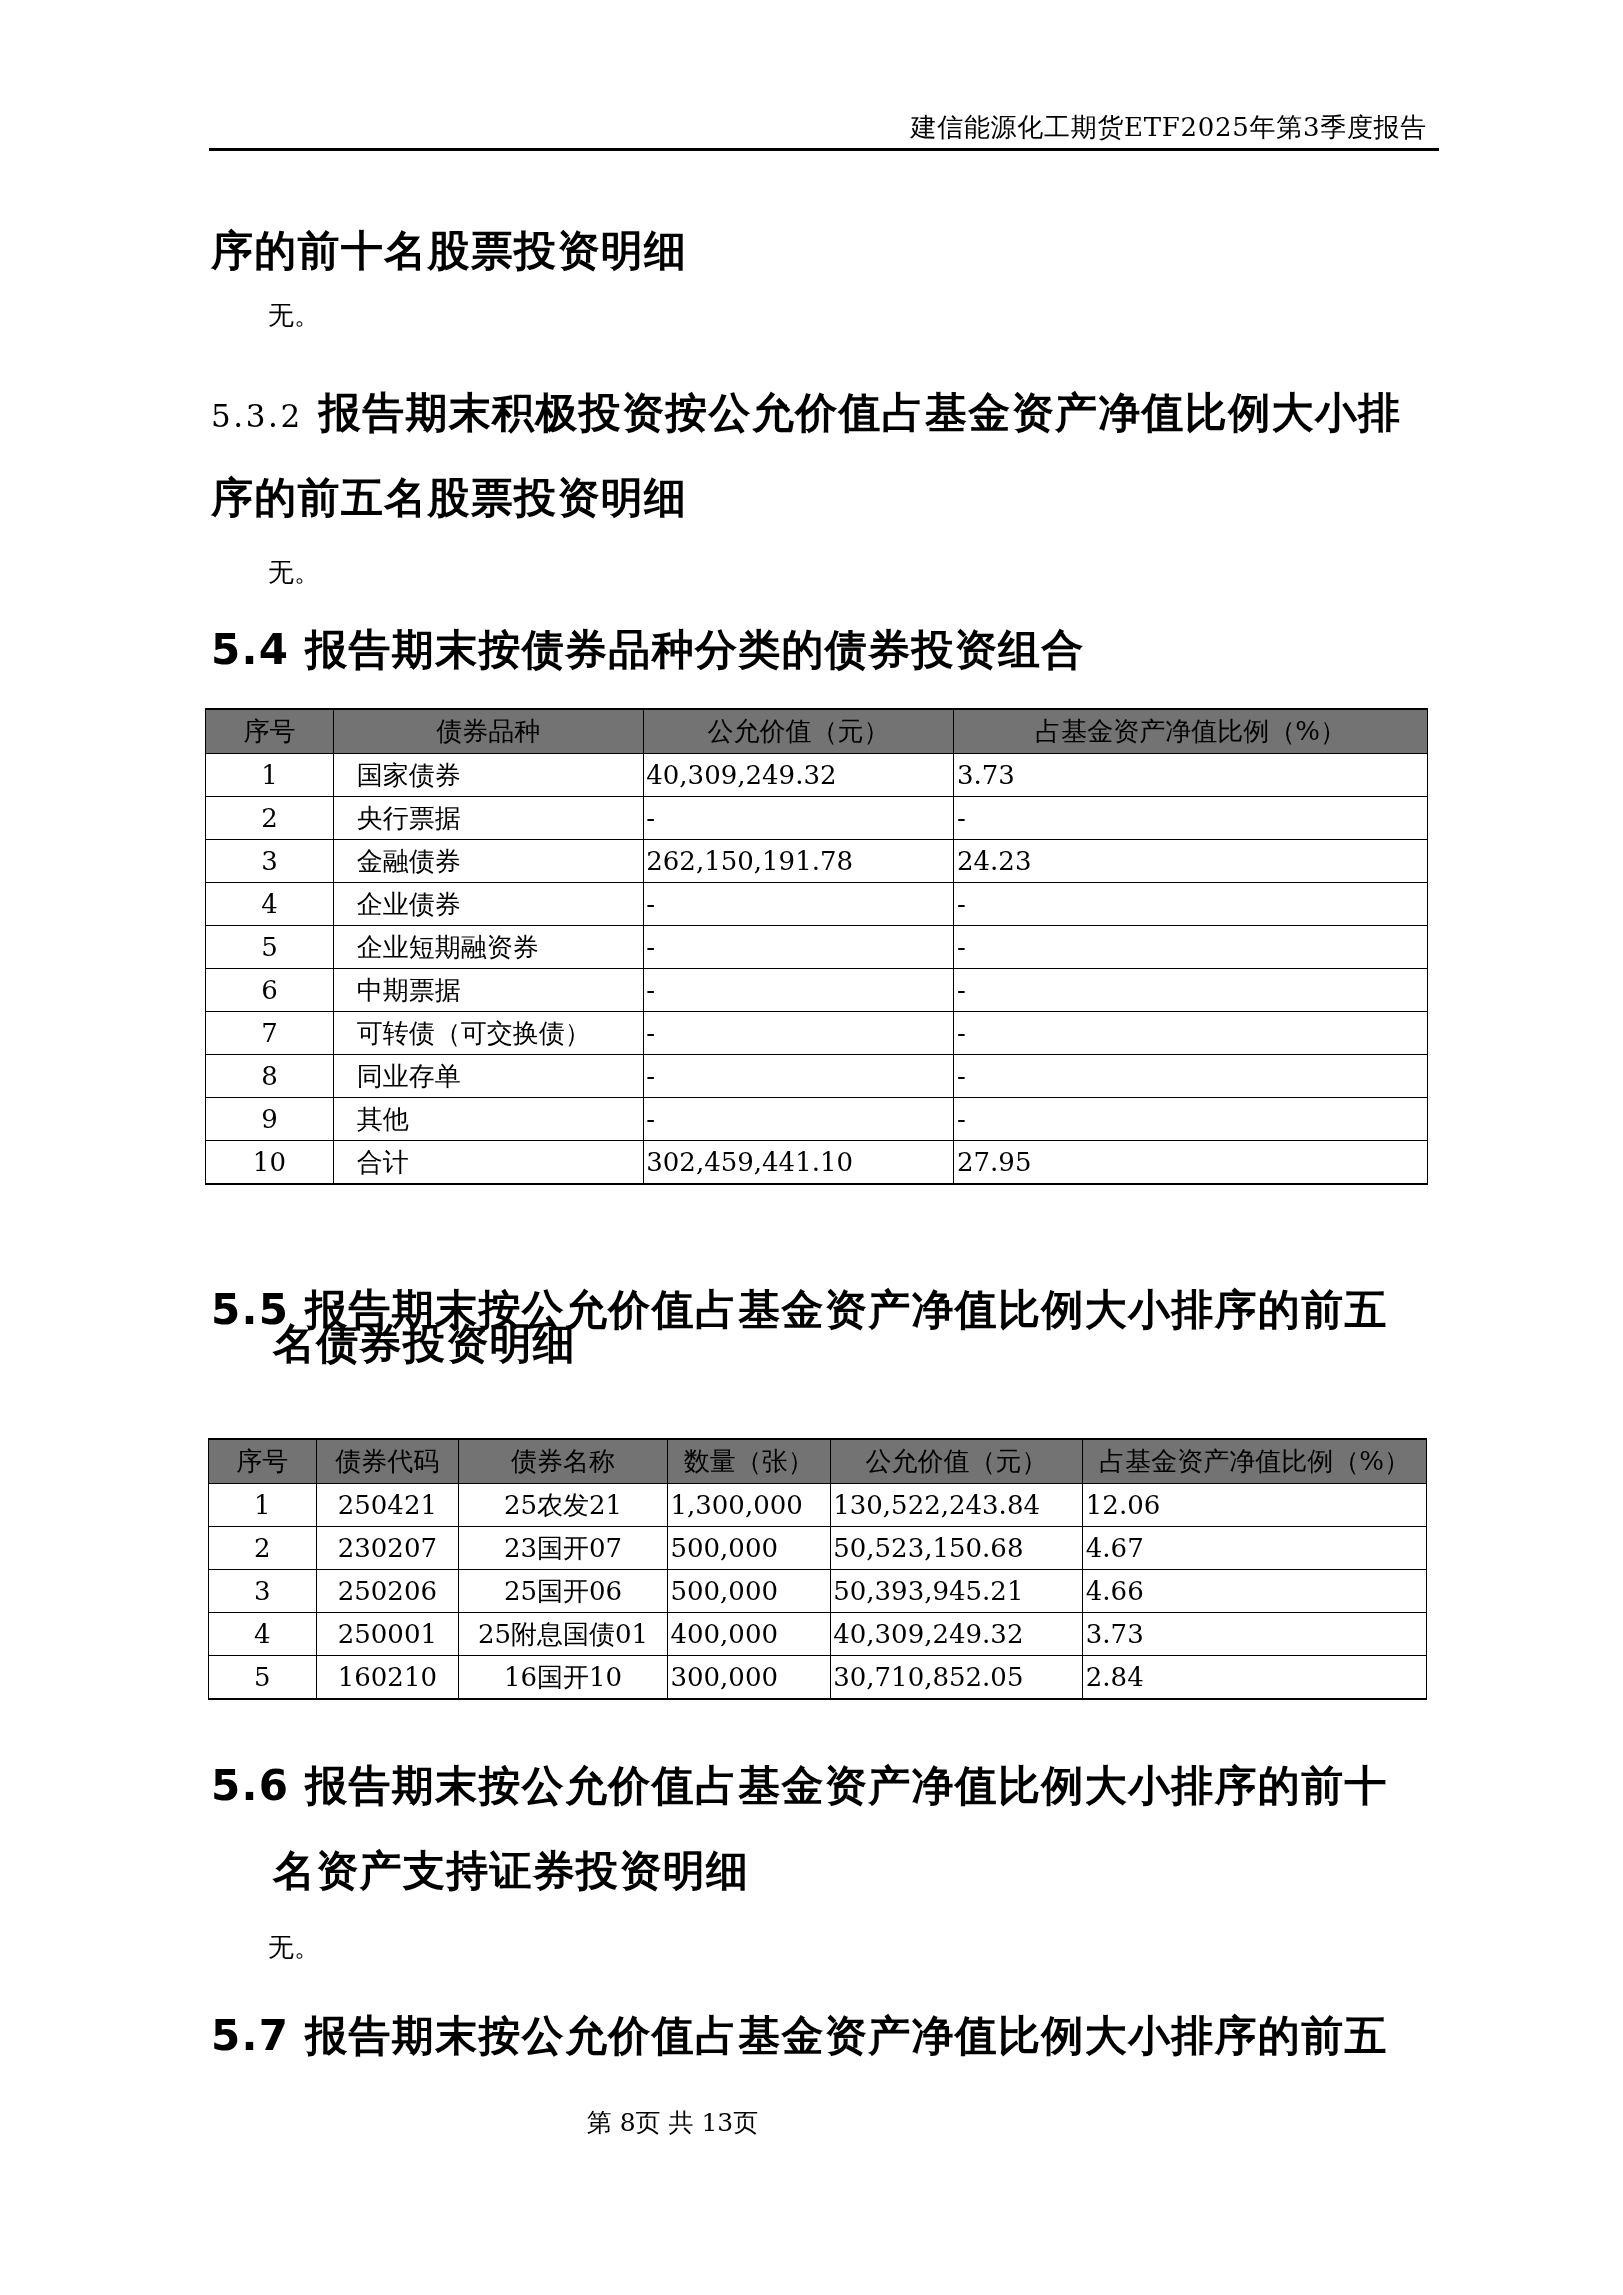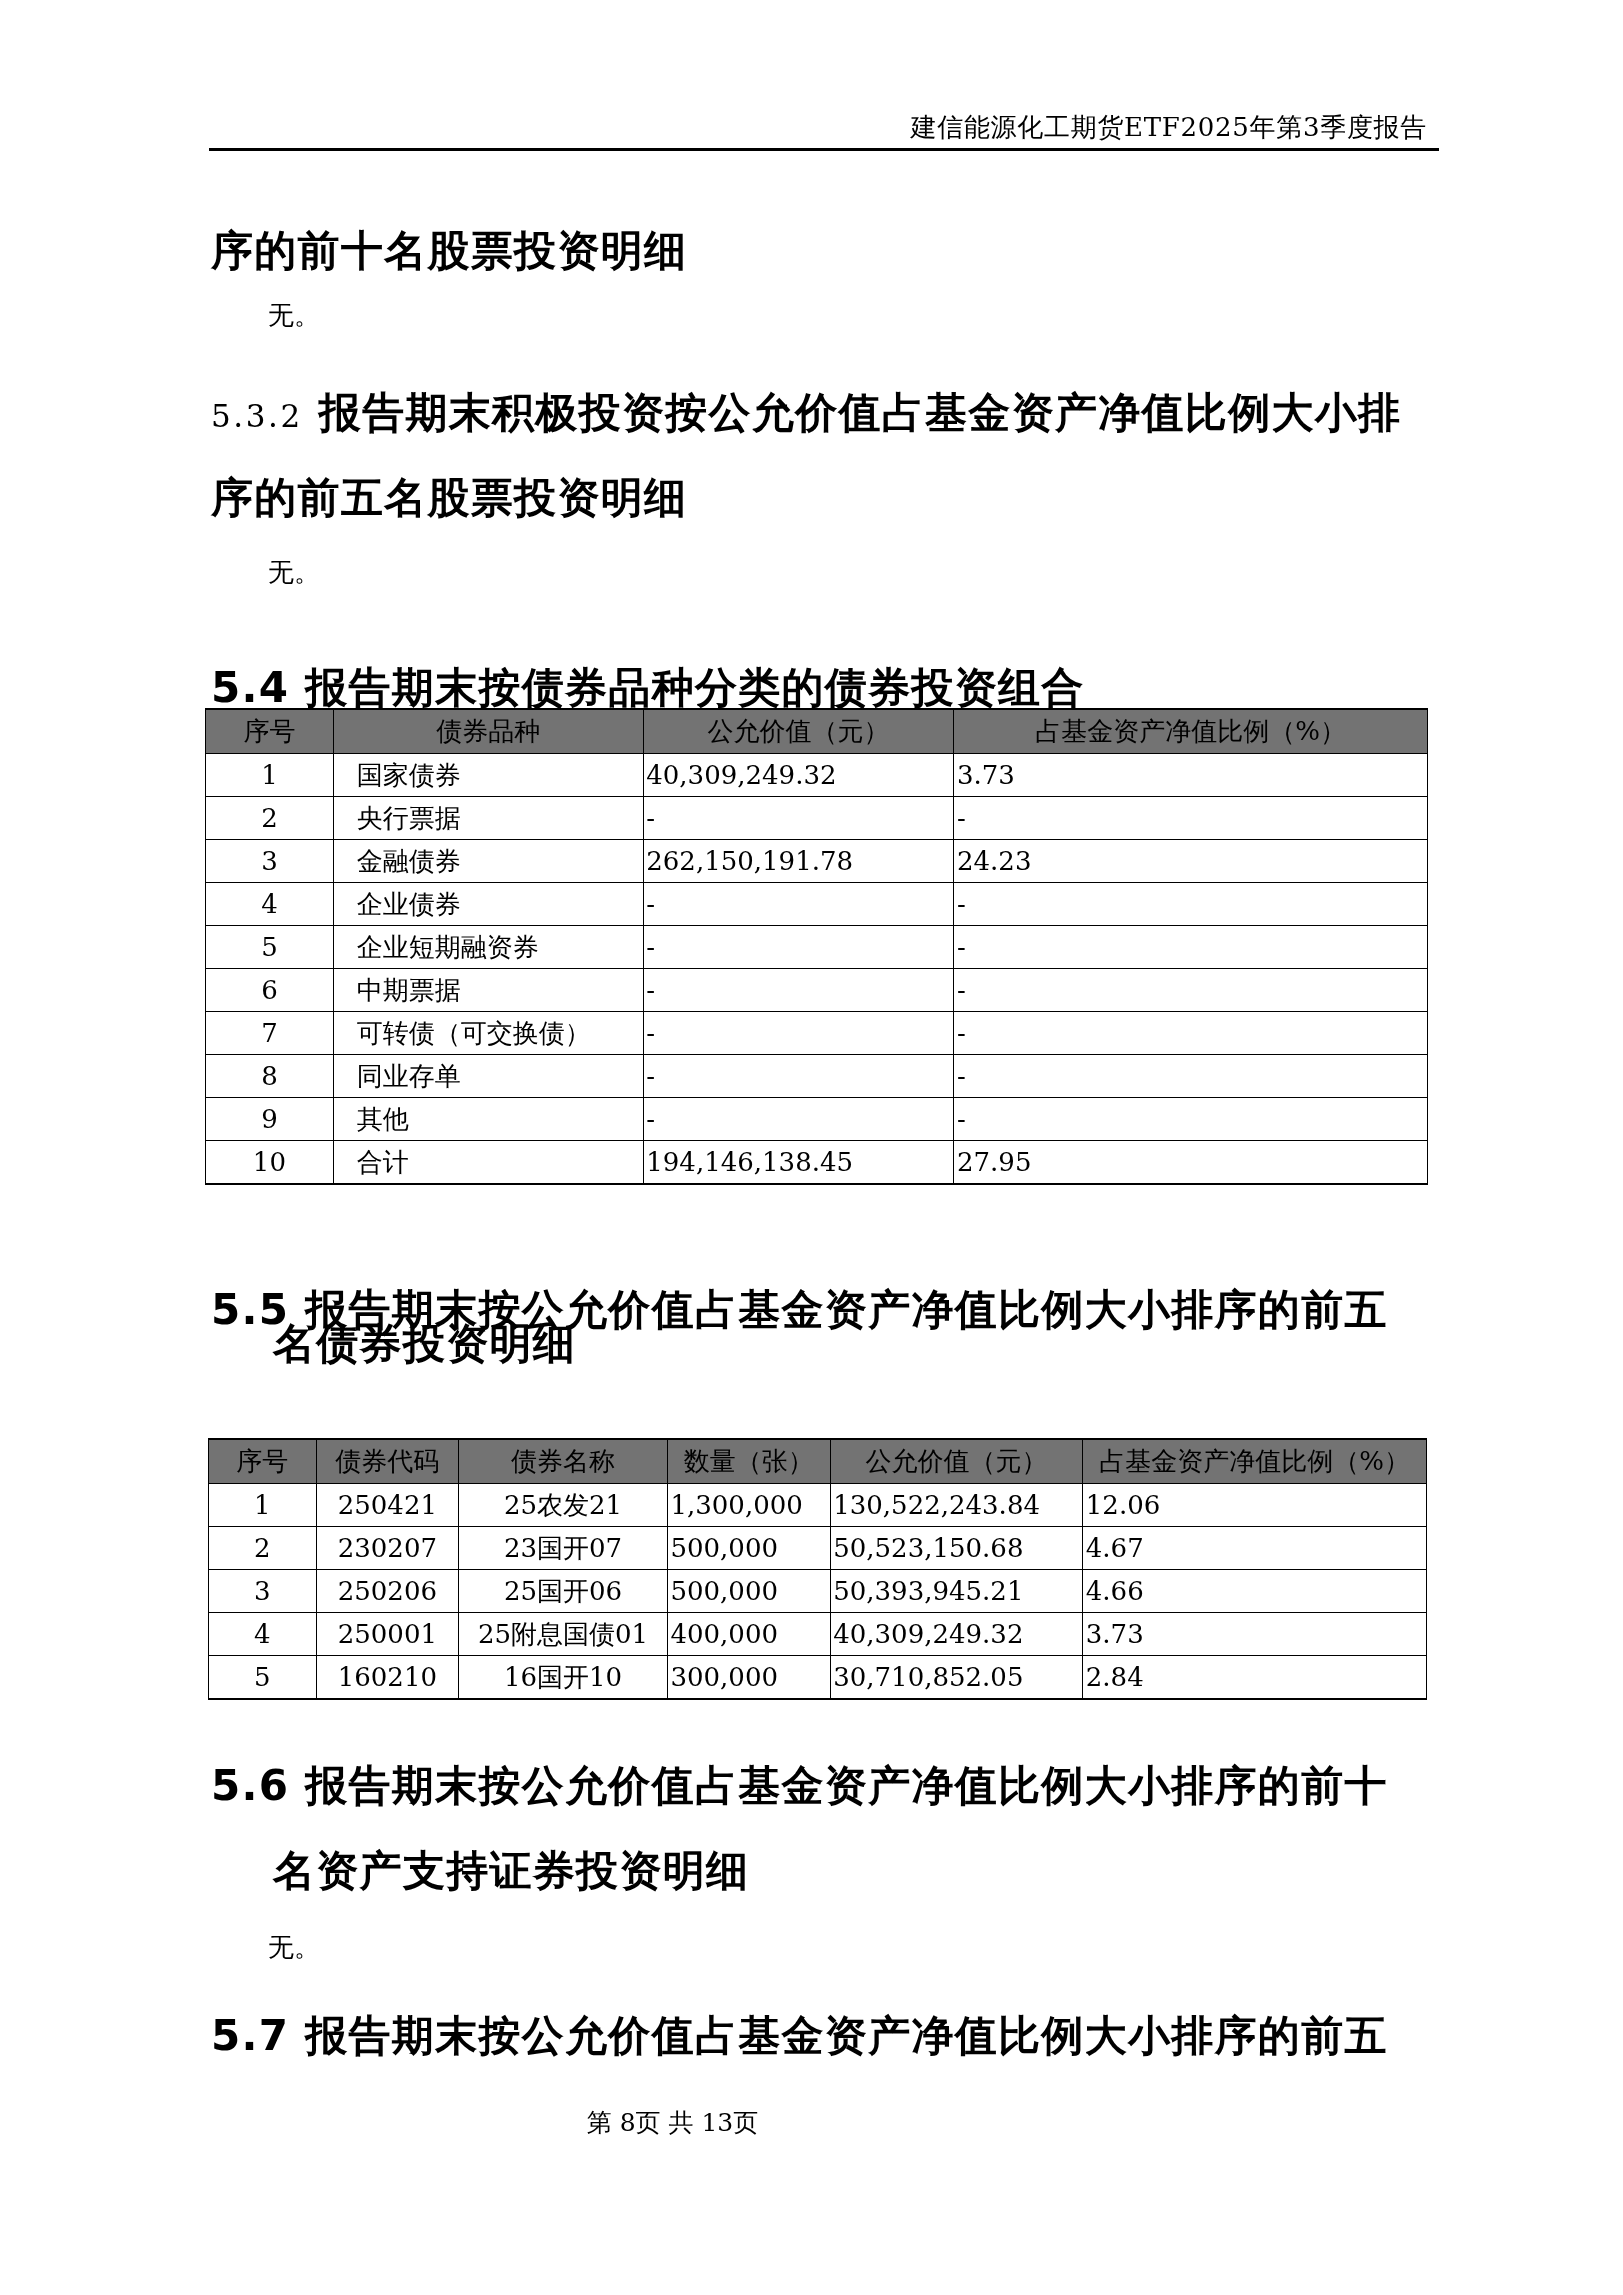--- a/index.html
+++ b/index.html
@@ -44,21 +44,21 @@
 <div class="h" style="top:223px">序的前十名股票投资明细</div>
 <div class="p" style="top:298px">无。</div>
 
 <div class="h" style="top:385px">
   <span class="num">5.3.2</span>
   <span>报告期末积极投资按公允价值占基金资产净值比例大小排</span>
 </div>
 <div class="h" style="top:470px">序的前五名股票投资明细</div>
 <div class="p" style="top:555px">无。</div>
 
-<div class="h" style="top:660px">
+<div class="h" style="top:622px">
   <span>5.4</span>
   <span>报告期末按债券品种分类的债券投资组合</span>
 </div>
 
 <table class="t" id="t1" style="left:205px; top:708px; width:1223px">
   <colgroup>
       <col style="width:128px">
       <col style="width:310px">
       <col style="width:311px">
       <col style="width:474px">
@@ -122,21 +122,21 @@
       </tr>
       <tr>
         <td class="c">9</td>
         <td class="l">其他</td>
         <td class="r">-</td>
         <td class="r">-</td>
       </tr>
       <tr>
         <td class="c">10</td>
         <td class="l">合计</td>
-        <td class="r">194,146,138.45</td>
+        <td class="r">302,459,441.10</td>
         <td class="r">27.95</td>
       </tr>
     </tbody>
 </table>
 
 <div class="h" style="top:1282px">
   <span>5.5</span>
   <span>报告期末按公允价值占基金资产净值比例大小排序的前五</span>
 </div>
 <div class="h indent" style="top:1316px">名债券投资明细</div>

